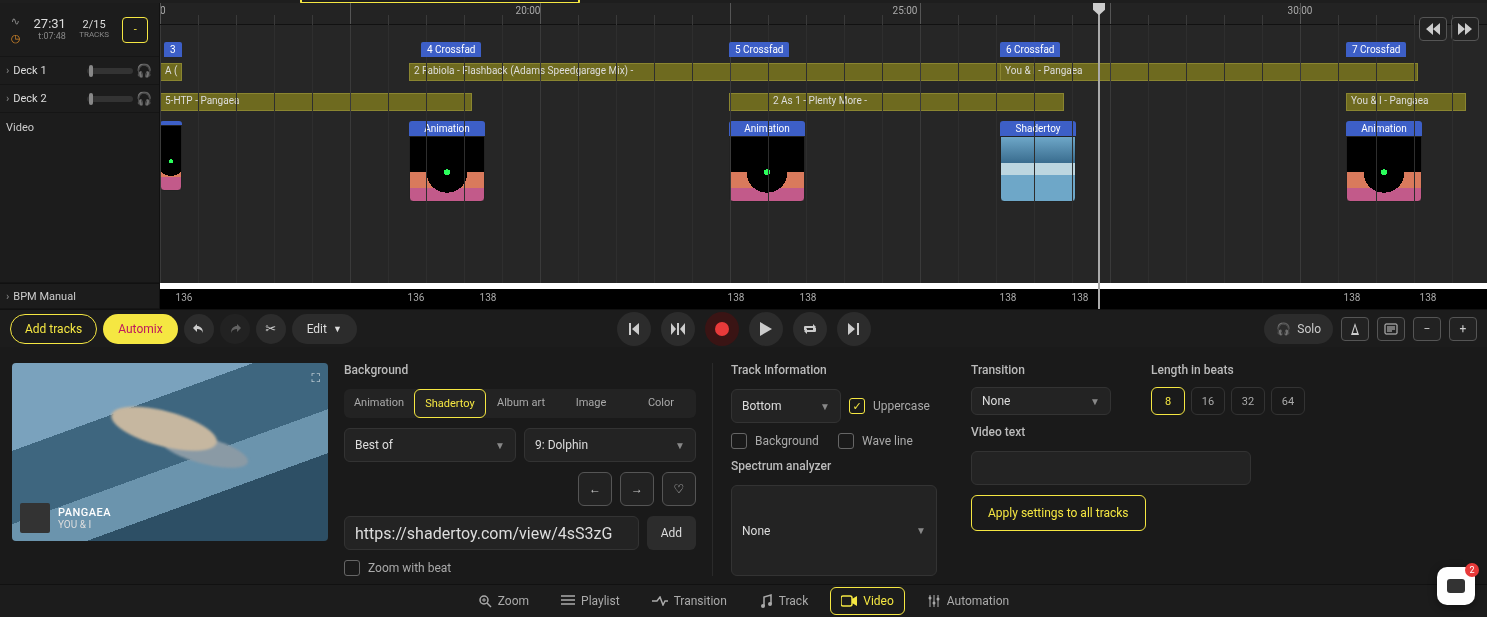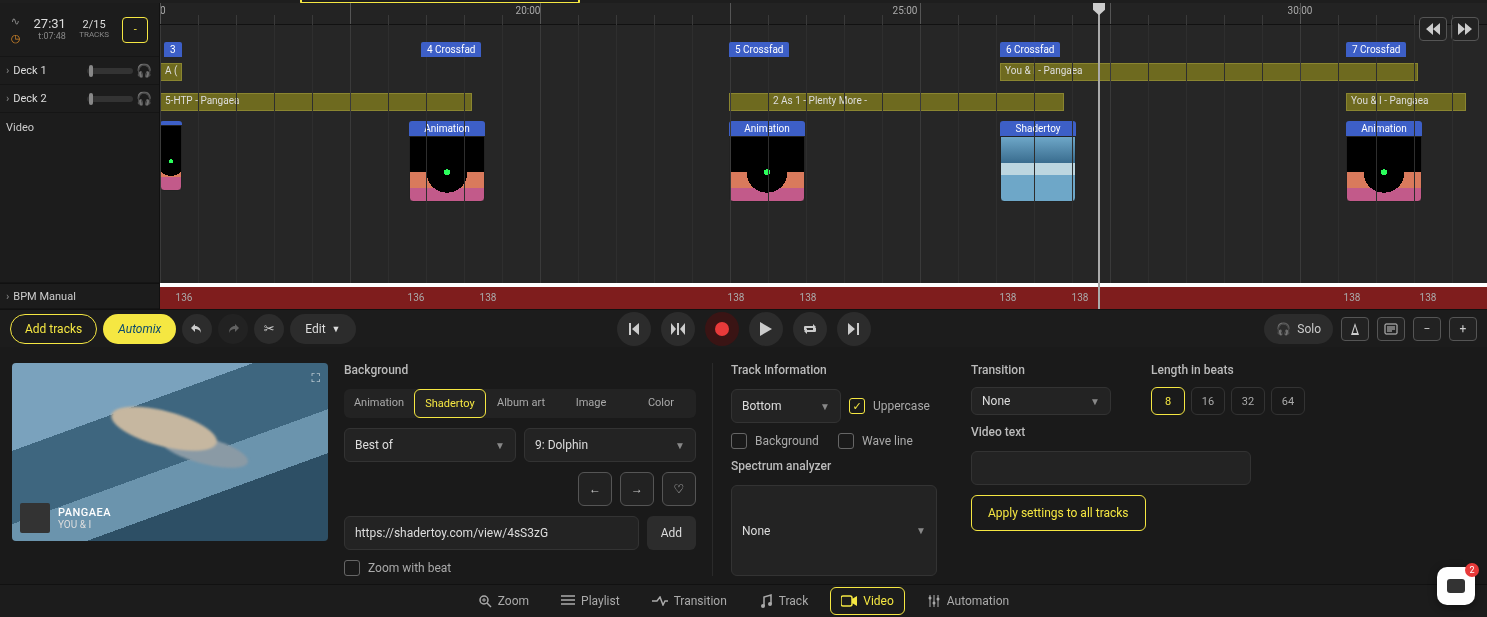--- a/index.html
+++ b/index.html
@@ -113,21 +113,21 @@
 }
 .vclip-thumb {
   height: 66px; border:1px solid #222;
   background: radial-gradient(circle at 50% 55%, #2bff5c 0 6%, #000 6% 40%, transparent 40%),
               linear-gradient(#000 0 55%, #d97a5c 55% 80%, #c25a8a 80%);
   border-radius:0 0 4px 4px;
 }
 .vclip-thumb.shader {
   background: linear-gradient(#6ea7c8,#3a6d8f 40%,#bcd6e0 40% 60%,#6ea7c8 60%);
 }
-.bpm-strip { position:absolute; left:0; right:0; bottom:0; height:26px; background:#7f1d1d; border-top:4px solid #ffffff;margin-top:17px;}
+.bpm-strip { position:absolute; left:0; right:0; bottom:0; height:26px; background:#000000; border-top:6px solid #ffffff;margin-top:17px;}
 .bpm-val { position:absolute; bottom:6px; font-size:10px; color:#aaa; transform:translateX(-50%);}
 
 .rewind-box {
   position: absolute; top: 14px; right: 8px;
   display: flex; gap: 4px;
 }
 .sqbtn {
   width: 28px; height: 24px; border-radius: 4px;
   border: 1px solid #555; background: #222;
   color: #ccc; display: flex; align-items: center; justify-content: center;
@@ -139,21 +139,21 @@
   height: 46px; background: #1c1c1c; border-top: 1px solid #111;
   display: flex; align-items: center; padding: 0 10px; gap: 6px;
 }
 .btn {
   height: 30px; padding: 0 14px; border-radius: 15px;
   display: inline-flex; align-items: center; justify-content: center;
   gap: 6px; cursor: pointer; font-size: 12px;
   border: 1px solid transparent; background: transparent; color: #ddd;
 }
 .btn.outline { border-color: #f5e742; color: #f5e742; }
-.btn.solid { background: #f5e742; color: #0c4a6e; font-style: italic; }
+.btn.solid { background: #f5e742; color: #be185d; }
 .btn.dark { background: #2c2c2c; }
 .circle-btn {
   width: 34px; height: 34px; border-radius: 50%;
   background: #2c2c2c; color:#ccc;
   display: inline-flex; align-items: center; justify-content: center;
   cursor: pointer; font-size: 13px;
 }
 .circle-btn.rec { background: #3a1414; }
 .circle-btn.rec .dot { width: 14px; height: 14px; background: #e83a3a; border-radius: 50%; }
 .spacer { flex: 1; }
@@ -195,21 +195,21 @@
 .tab.active { color:#f5e742; border:1px solid #f5e742; border-radius:6px; }
 .hsplit { display:flex; gap:8px;}
 .select {
   flex:1; background:#232323; border:1px solid #333; border-radius:6px;
   height:34px; padding:0 10px; display:flex; align-items:center; justify-content:space-between;
   color:#ddd; cursor:pointer; font-size:12px;
 }
 .select .arr { color:#888; font-size:10px;}
 .navrow { display:flex; gap:8px; justify-content:flex-end;}
 .urlrow { display:flex; gap:8px;}
-.url-input { flex:1; background:#232323; border:1px solid #333; border-radius:6px; height:34px; padding:0 10px; color:#ddd; font-size:12px;}
+.url-input { flex:1; background:#232323; border:1px solid #333; border-radius:6px; height:34px; padding:0 10px; color:#ddd; font-size:16px;}
 .addbtn { background:#2c2c2c; border-radius:6px; height:34px; padding:0 14px; display:flex; align-items:center; color:#ddd; cursor:pointer;}
 .chk { display:flex; align-items:center; gap:8px; font-size:12px; color:#aaa; cursor:pointer;}
 .chk .box { width:16px; height:16px; border:1px solid #666; border-radius:3px; display:flex; align-items:center; justify-content:center;}
 .chk .box.on { border-color:#f5e742; color:#f5e742;}
 .chk .box.on::after{ content:'✓'; font-size:11px;}
 .beat-opts { display:flex; gap:6px;}
 .beat { width:34px; height:28px; border:1px solid #333; border-radius:6px; display:flex; align-items:center; justify-content:center; color:#aaa; font-size:11px; cursor:pointer;}
 .beat.on { border-color:#f5e742; color:#f5e742;}
 .global-text { height:34px; background:#232323; border:1px solid #333; border-radius:6px; width:280px;}
 .applybtn { border:1px solid #f5e742; color:#f5e742; border-radius:6px; height:36px; padding:0 16px; display:inline-flex; align-items:center; cursor:pointer; font-size:12px; width:fit-content;}
@@ -317,20 +317,21 @@
           <div class="tick minor" style="left: 1064px;"></div>
           <div class="tick minor" style="left: 1102px;"></div>
           <div class="tick " style="left: 1140px;"></div>
           <div class="tick minor" style="left: 1178px;"></div>
           <div class="tick minor" style="left: 1216px;"></div>
           <div class="tick minor" style="left: 1254px;"></div>
           <div class="tick minor" style="left: 1292px;"></div>
         </div>
       <div class="lane lane-audio-a" id="laneA">
           <div class="clip" style="left: 0px; width: 22px;">A (<div class="wave"></div></div>
+          <div class="clip" style="left: 249px; width: 646px;">2 Fabiola - Flashback (Adams Speedgarage Mix) -<div class="wave"></div></div>
           <div class="clip" style="left: 840px; width: 418px;">You &amp; I - Pangaea<div class="wave"></div></div>
         </div>
       <div class="lane lane-audio-b" id="laneB">
           <div class="clip" style="left: 0px; width: 312px;">5-HTP - Pangaea<div class="wave"></div></div>
           <div class="clip" style="left: 569px; width: 335px; padding-left: 43px;">2 As 1 - Plenty More -<div class="wave"></div></div>
           <div class="clip" style="left: 1186px; width: 120px;">You &amp; I - Pangaea<div class="wave"></div></div>
         </div>
       <div id="markers">
           <div class="marker" style="left: 4px;">3</div>
           <div class="marker" style="left: 249px; margin-left: 12px;">4 Crossfad</div>

